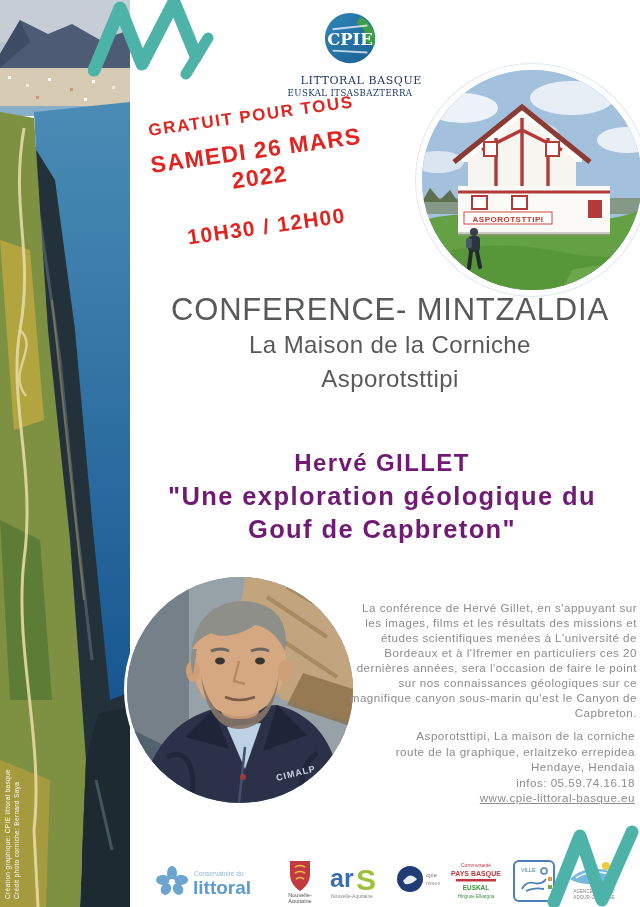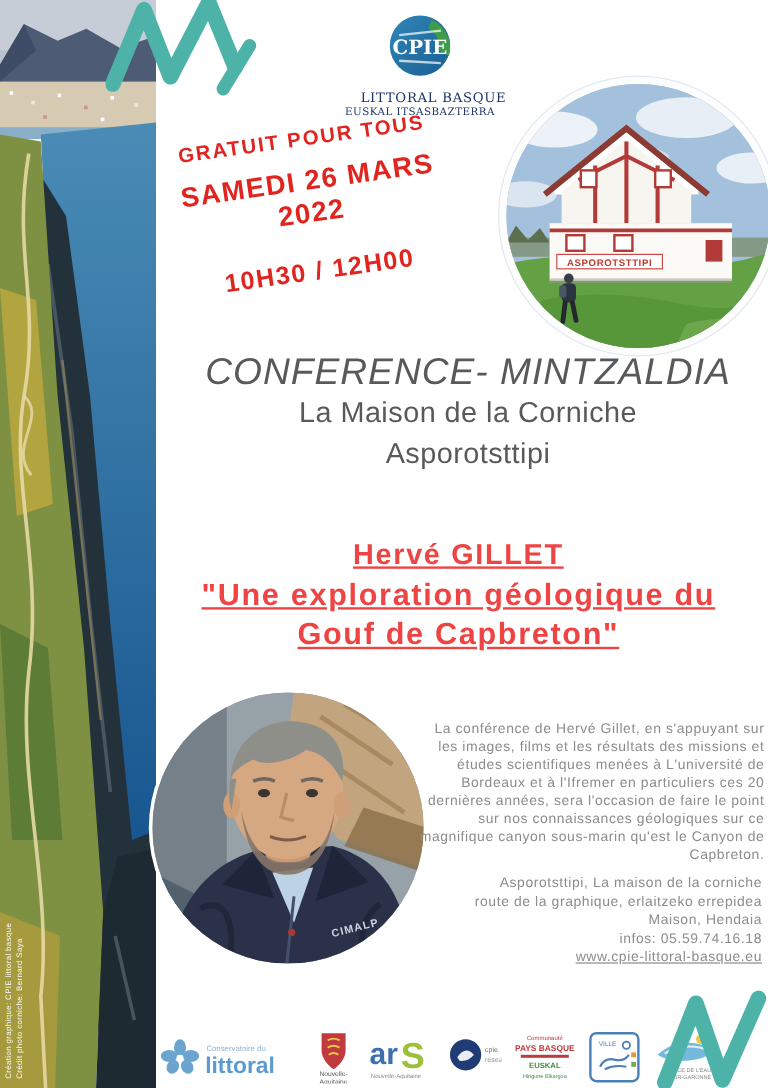--- a/index.html
+++ b/index.html
@@ -35,24 +35,24 @@
   #red-block{
     left:131px;top:106px;width:256px;transform:rotate(-8deg);
     color:#e0241f;text-align:center;font-weight:bold;
   }
   #red-block .free{font-size:17px;letter-spacing:1.6px;}
   #red-block .date1{font-size:23px;letter-spacing:1.2px;margin-top:11px;}
   #red-block .date2{font-size:23px;letter-spacing:1.2px;}
   #red-block .time{font-size:21px;letter-spacing:1.4px;margin-top:24px;}
   
   #title-block{left:145px;top:292px;width:490px;text-align:center;color:#58595b;}
-  #title-block .t1{font-size:31px;letter-spacing:.8px;line-height:36px;font-style:italic;}
+  #title-block .t1{font-size:31px;letter-spacing:.8px;line-height:36px;}
   #title-block .t2{font-size:24px;letter-spacing:.4px;line-height:34px;}
   
-  #talk-block{left:126px;top:449px;width:512px;text-align:center;color:#ef4444;font-weight:bold;text-decoration:underline;}
+  #talk-block{left:126px;top:449px;width:512px;text-align:center;color:#701a75;font-weight:bold;}
   #talk-block .speaker{font-size:24px;letter-spacing:1.4px;}
   #talk-block .tl{font-size:25.5px;letter-spacing:1.4px;line-height:33px;}
   #talk-block .speaker{margin-bottom:3px;}
   
   #portrait-circle{
     left:127px;top:577px;width:226px;height:226px;border-radius:50%;overflow:hidden;
     border:0;box-shadow:0 0 0 3px #ffffff;background:#97a1a8;
   }
   #portrait-circle svg{display:block;width:100%;height:100%;}
   
@@ -60,21 +60,21 @@
     left:345px;top:600px;width:292px;text-align:right;
     color:#8c8c8c;font-size:11.6px;line-height:15px;letter-spacing:.5px;
   }
   
   #venue{
     right:5px;top:728px;width:320px;text-align:right;
     color:#8c8c8c;font-size:11.6px;line-height:15.5px;letter-spacing:.5px;
   }
   #venue a{color:#8c8c8c;text-decoration:underline;}
   
-  #partners{left:132px;top:856px;height:50px;display:flex;align-items:center;gap:10px;}
+  #partners{left:154px;top:856px;height:50px;display:flex;align-items:center;gap:10px;}
   #partners svg{display:block;}
 </style>
 </head>
 <body>
 
 <div class="abs" id="photo-strip">
   <svg viewBox="0 0 130 907" preserveAspectRatio="none" aria-hidden="true">
     <defs>
       <linearGradient id="sea" x1="0" y1="0" x2="0" y2="1">
         <stop offset="0" stop-color="#4a8cb6"></stop>
@@ -231,21 +231,21 @@
     <path d="M98,120 Q112,126 128,120" stroke="#7a5a48" stroke-width="2.5" fill="none"></path>
     <text x="150" y="204" transform="rotate(-14 150 204)" font-family="Liberation Sans,sans-serif" font-size="9" font-weight="bold" fill="#cdd5e0" letter-spacing="1">CIMALP</text>
   </svg>
 </div>
 
 <div class="abs" id="description">La conférence de Hervé Gillet, en s'appuyant sur les images, films et les résultats des missions et études scientifiques menées à L'université de Bordeaux et à l'Ifremer en particuliers ces 20 dernières années, sera l'occasion de faire le point sur nos connaissances géologiques sur ce magnifique canyon sous-marin qu'est le Canyon de Capbreton.</div>
 
 <div class="abs" id="venue">
   <div>Asporotsttipi, La maison de la corniche</div>
   <div>route de la graphique, erlaitzeko errepidea</div>
-  <div>Maison, Hendaia</div>
+  <div>Hendaye, Hendaia</div>
   <div>infos: 05.59.74.16.18</div>
   <div><a href="#">www.cpie-littoral-basque.eu</a></div>
 </div>
 
 <div class="abs" id="partners">
   <svg width="118" height="40" viewBox="0 0 118 40">
     <g fill="#6aa4cf">
       <ellipse cx="18" cy="12" rx="5" ry="7"></ellipse>
       <ellipse cx="9" cy="19" rx="7" ry="5"></ellipse>
       <ellipse cx="27" cy="19" rx="7" ry="5"></ellipse>

